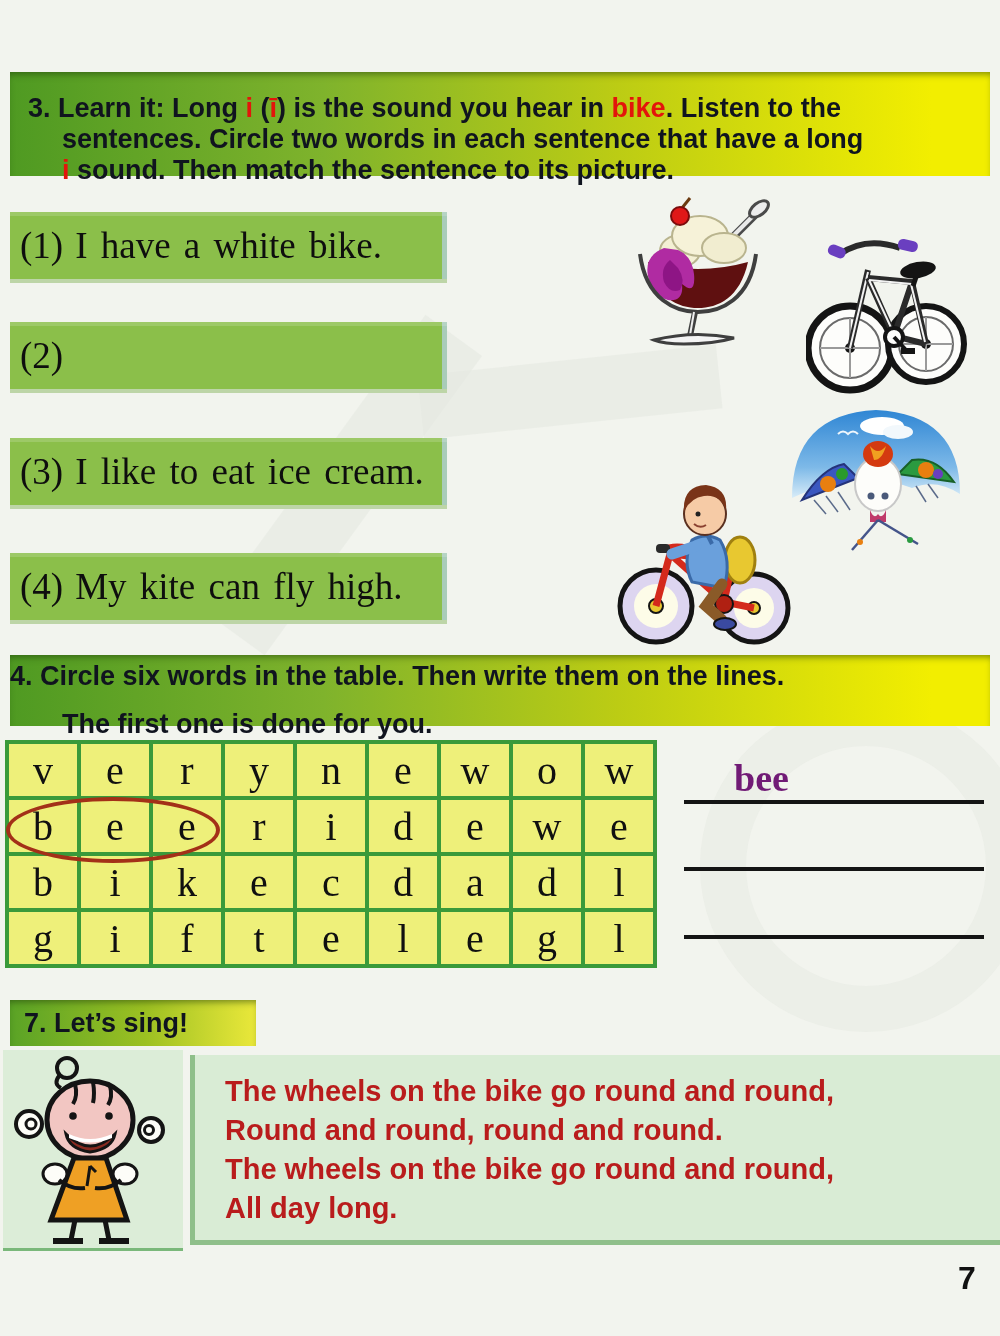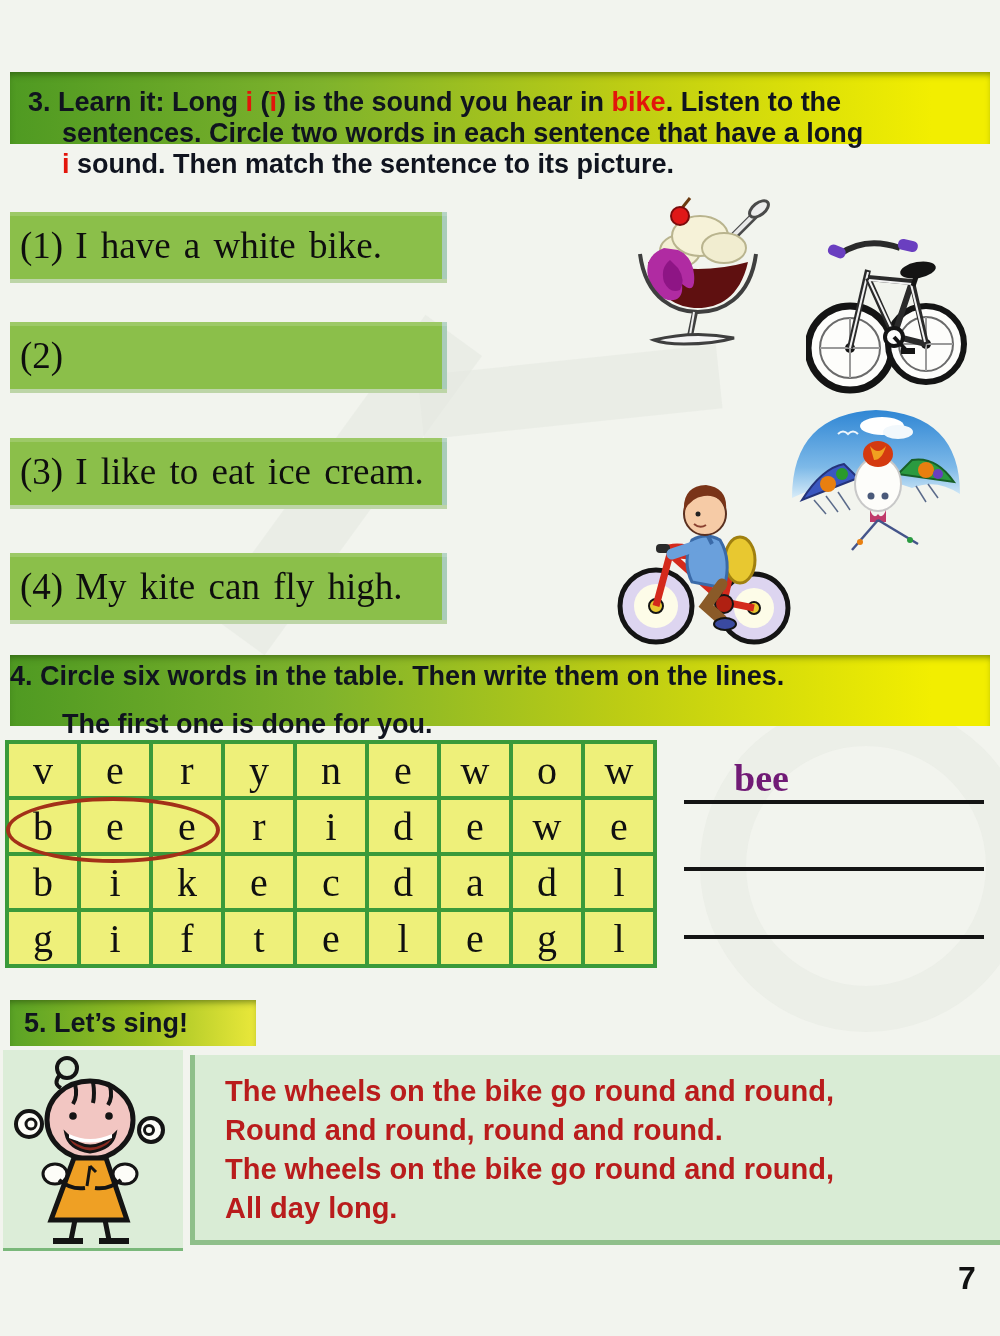--- a/index.html
+++ b/index.html
@@ -11,21 +11,21 @@
   .wm{position:absolute;background:#e4e8e0;opacity:.55;}
   .wm1{left:310px;top:300px;width:70px;height:370px;transform:rotate(36deg);}
   .wm2{left:420px;top:360px;width:300px;height:64px;transform:rotate(-6deg);}
   .wm3{left:700px;top:700px;width:240px;height:240px;border-radius:50%;border:46px solid #e6eae2;background:transparent;opacity:.5;}
 
   
   .banner{background:linear-gradient(90deg,#4f9a22 0%,#7fb32c 32%,#bccc14 62%,#f2ee00 94%);
           color:#10141f;font-weight:bold;font-size:27px;line-height:31px;
           box-shadow:inset 0 5px 7px -3px rgba(25,55,8,.55);}
   .banner .red{color:#e3150b;}
-  .b3{left:10px;top:72px;width:980px;height:72px;padding-top:15px;box-sizing:border-box;}
+  .b3{left:10px;top:72px;width:980px;height:104px;padding-top:21px;box-sizing:border-box;}
   .b3 .l1{padding-left:18px;}
   .b3 .l2,.b3 .l3{padding-left:52px;}
   .b4{left:10px;top:655px;width:980px;height:71px;padding-top:6px;box-sizing:border-box;}
   .b4 .l1{}
   .b4 .l2{padding-left:52px;margin-top:17px;}
   .b5{left:10px;top:1000px;width:246px;height:46px;line-height:46px;padding-left:14px;box-sizing:border-box;
       background:linear-gradient(90deg,#5aa326 0%,#9cc022 55%,#eae83a 100%);}
 
   
   .sentence-bar{left:10px;width:437px;height:67px;background:#8bbf4a;
@@ -234,21 +234,21 @@
   <div class="cell">g</div>
   <div class="cell">l</div>
 </div>
 <div class="abs circle"></div>
 
 <div class="abs answord">bee</div>
 <div class="abs ansline a1"></div>
 <div class="abs ansline a2"></div>
 <div class="abs ansline a3"></div>
 
-<div class="abs banner b5">5. Let’s sing!</div>
+<div class="abs banner b5">7. Let’s sing!</div>
 
 <div class="abs girl-panel">
   <svg width="180" height="195" viewBox="0 0 180 195">
     <circle cx="64" cy="18" r="10" fill="none" stroke="#141414" stroke-width="4"></circle>
     <path d="M56 26 Q50 34 58 38" fill="none" stroke="#141414" stroke-width="4"></path>
     <circle cx="26" cy="74" r="13" fill="#fdfdf8" stroke="#141414" stroke-width="4"></circle>
     <circle cx="28" cy="74" r="5" fill="none" stroke="#141414" stroke-width="3"></circle>
     <circle cx="148" cy="80" r="12" fill="#fdfdf8" stroke="#141414" stroke-width="4"></circle>
     <circle cx="146" cy="80" r="4.5" fill="none" stroke="#141414" stroke-width="3"></circle>
     <ellipse cx="87" cy="70" rx="43" ry="39" fill="#f2c6c2" stroke="#141414" stroke-width="5"></ellipse>

